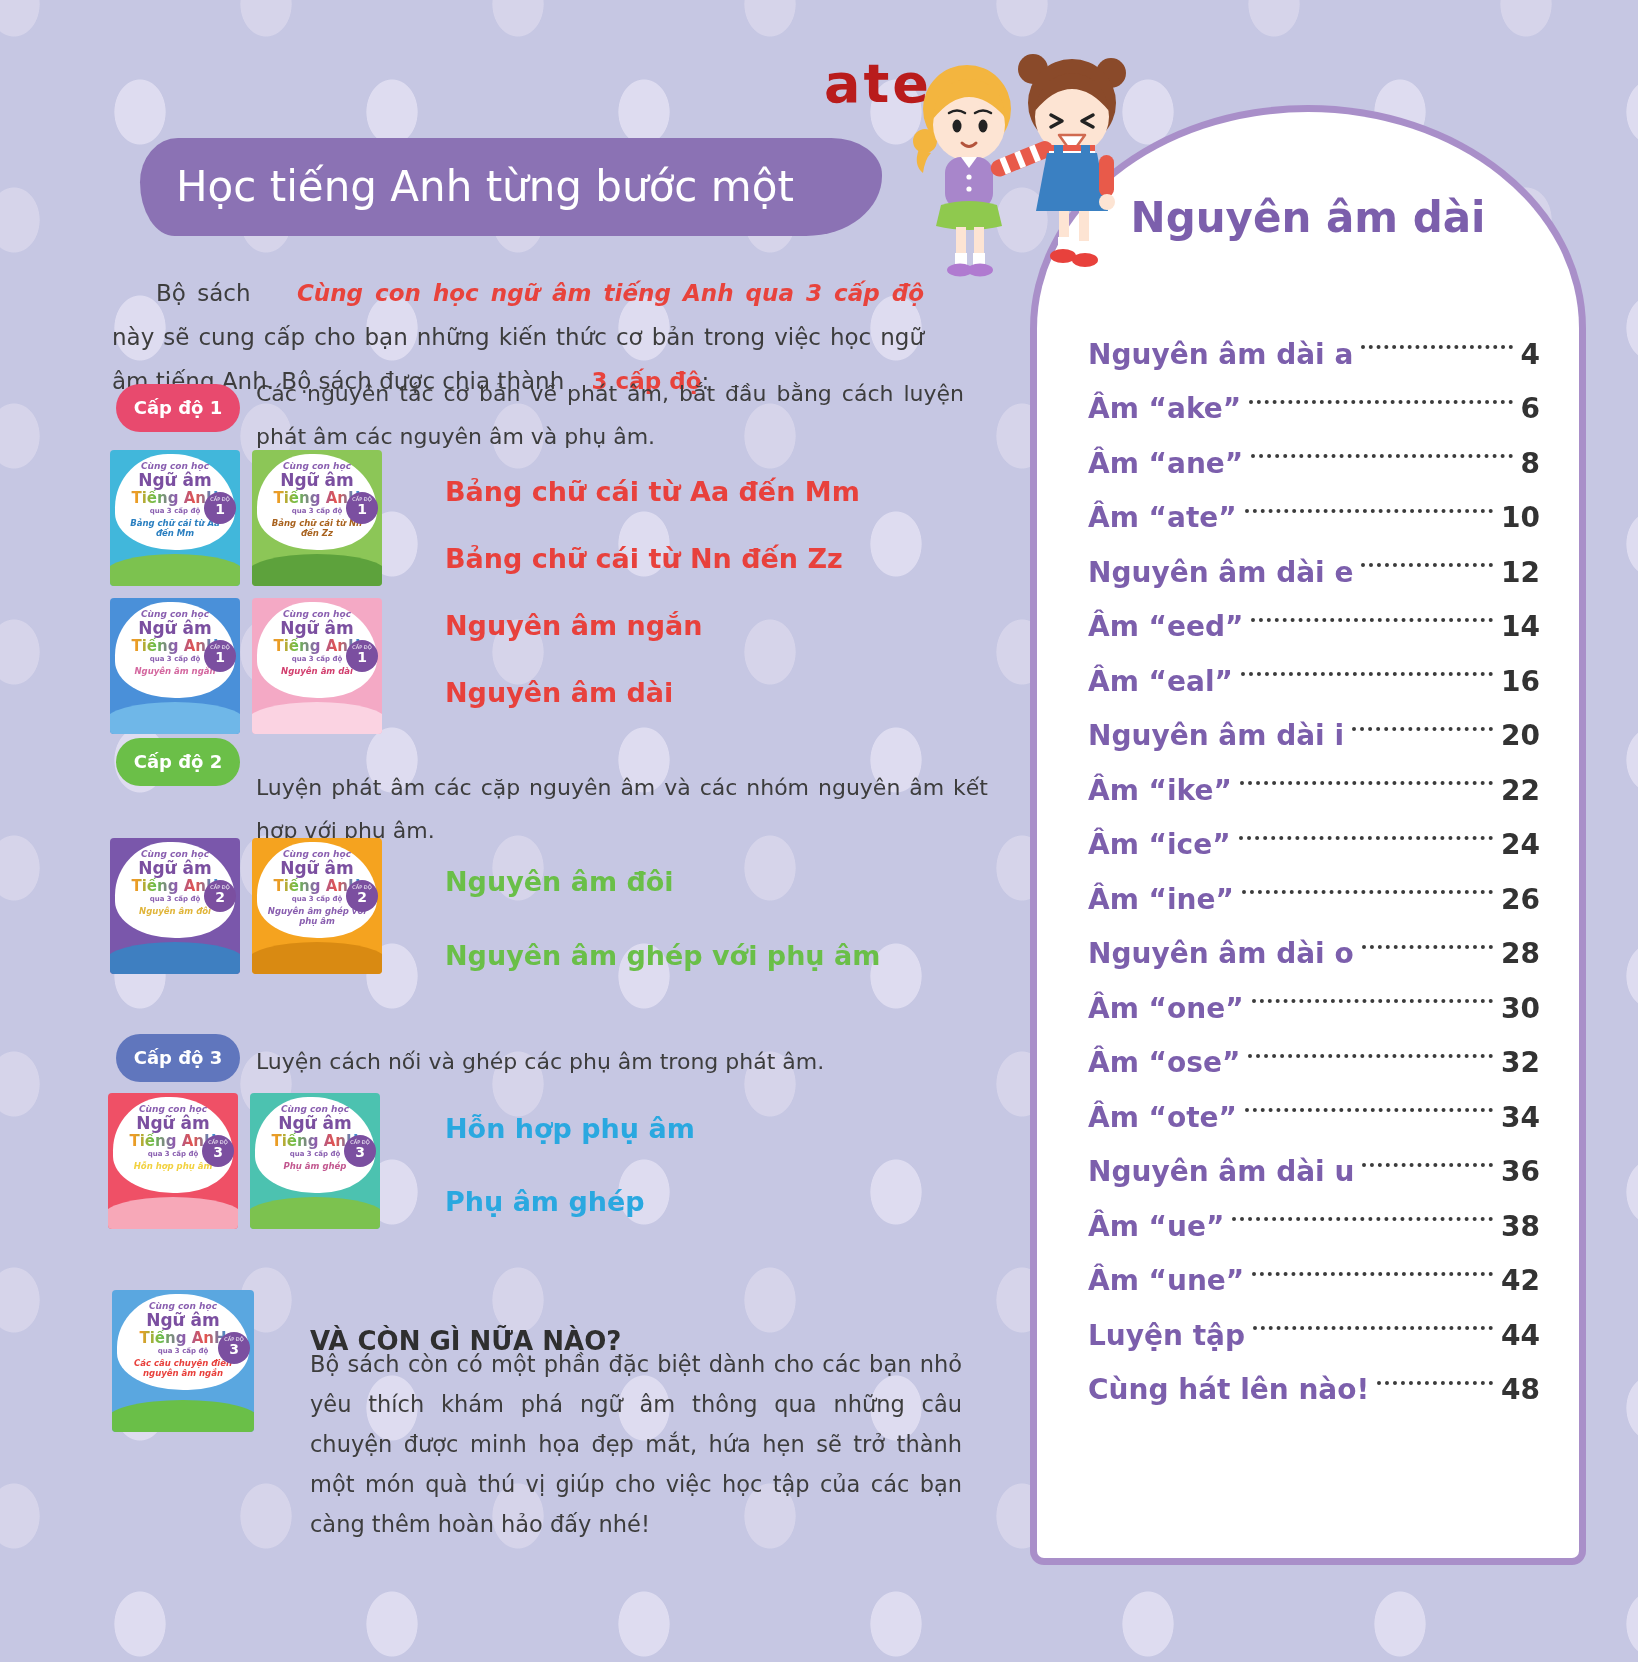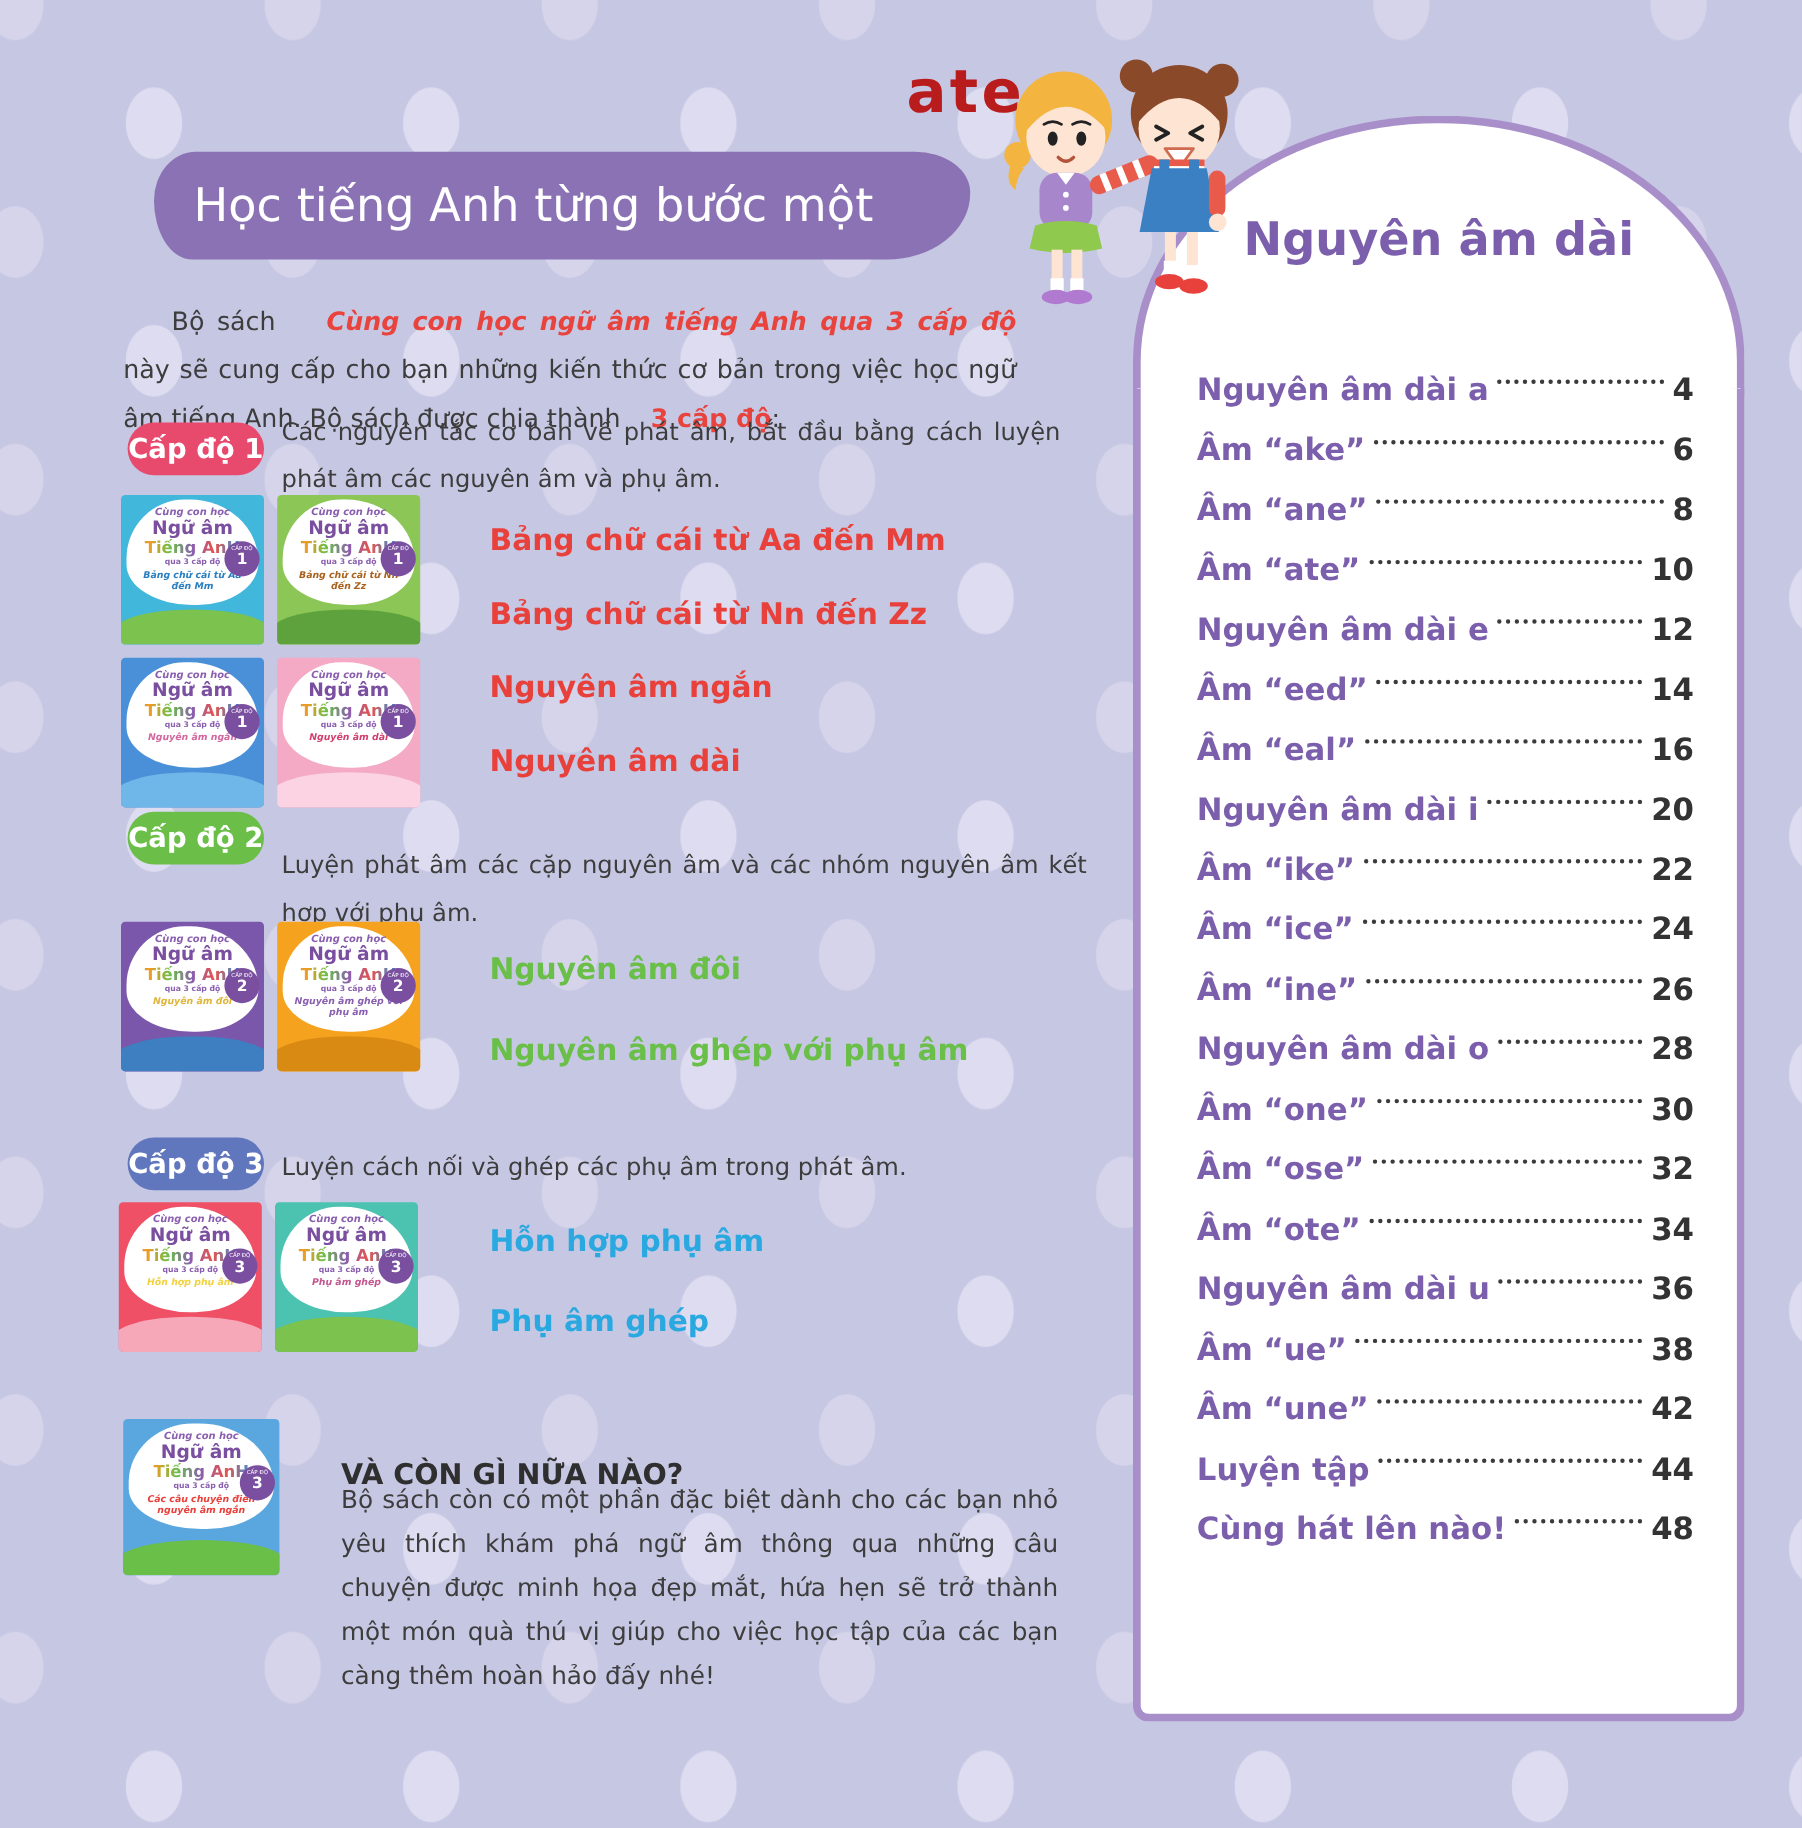--- a/index.html
+++ b/index.html
@@ -21,21 +21,21 @@
     color:#fff;font-weight:normal;font-size:42px;line-height:98px;padding-left:36px;
     box-sizing:border-box;white-space:nowrap;
   }
   .ate-word{left:792px;top:52px;font-size:54px;font-weight:bold;color:#b91c1c;letter-spacing:3px;margin-left:32px;}
   
   .intro{left:112px;top:248px;width:812px;font-size:23px;line-height:44px;color:#3d3d3d;text-align:justify;}
   .intro .ind{display:inline-block;width:44px;}
   .red-i{color:#e8433c;font-style:italic;font-weight:bold;margin-left:35px;}
   .red{color:#e8433c;font-weight:bold;margin-left:20px;}
   
-  .lvl-badge{width:124px;height:48px;border-radius:26px;color:#fff;font-weight:bold;font-size:25px;
+  .lvl-badge{width:124px;height:48px;border-radius:26px;color:#fff;font-weight:bold;font-size:18px;
     text-align:center;line-height:48px;}
   .b1{left:116px;top:384px;background:#e84a6e;}
   .b2{left:116px;top:738px;background:#6bbf48;}
   .b3{left:116px;top:1034px;background:#6076bd;}
   .lvl-desc{font-size:22px;line-height:43px;color:#3d3d3d;text-align:justify;}
   .d1{left:256px;top:372px;width:708px;}
   .d2{left:256px;top:766px;width:732px;}
   .d3{left:256px;top:1040px;width:732px;}
   
   .cover{position:relative;width:130px;height:136px;border-radius:4px;overflow:hidden;flex:0 0 auto;}

